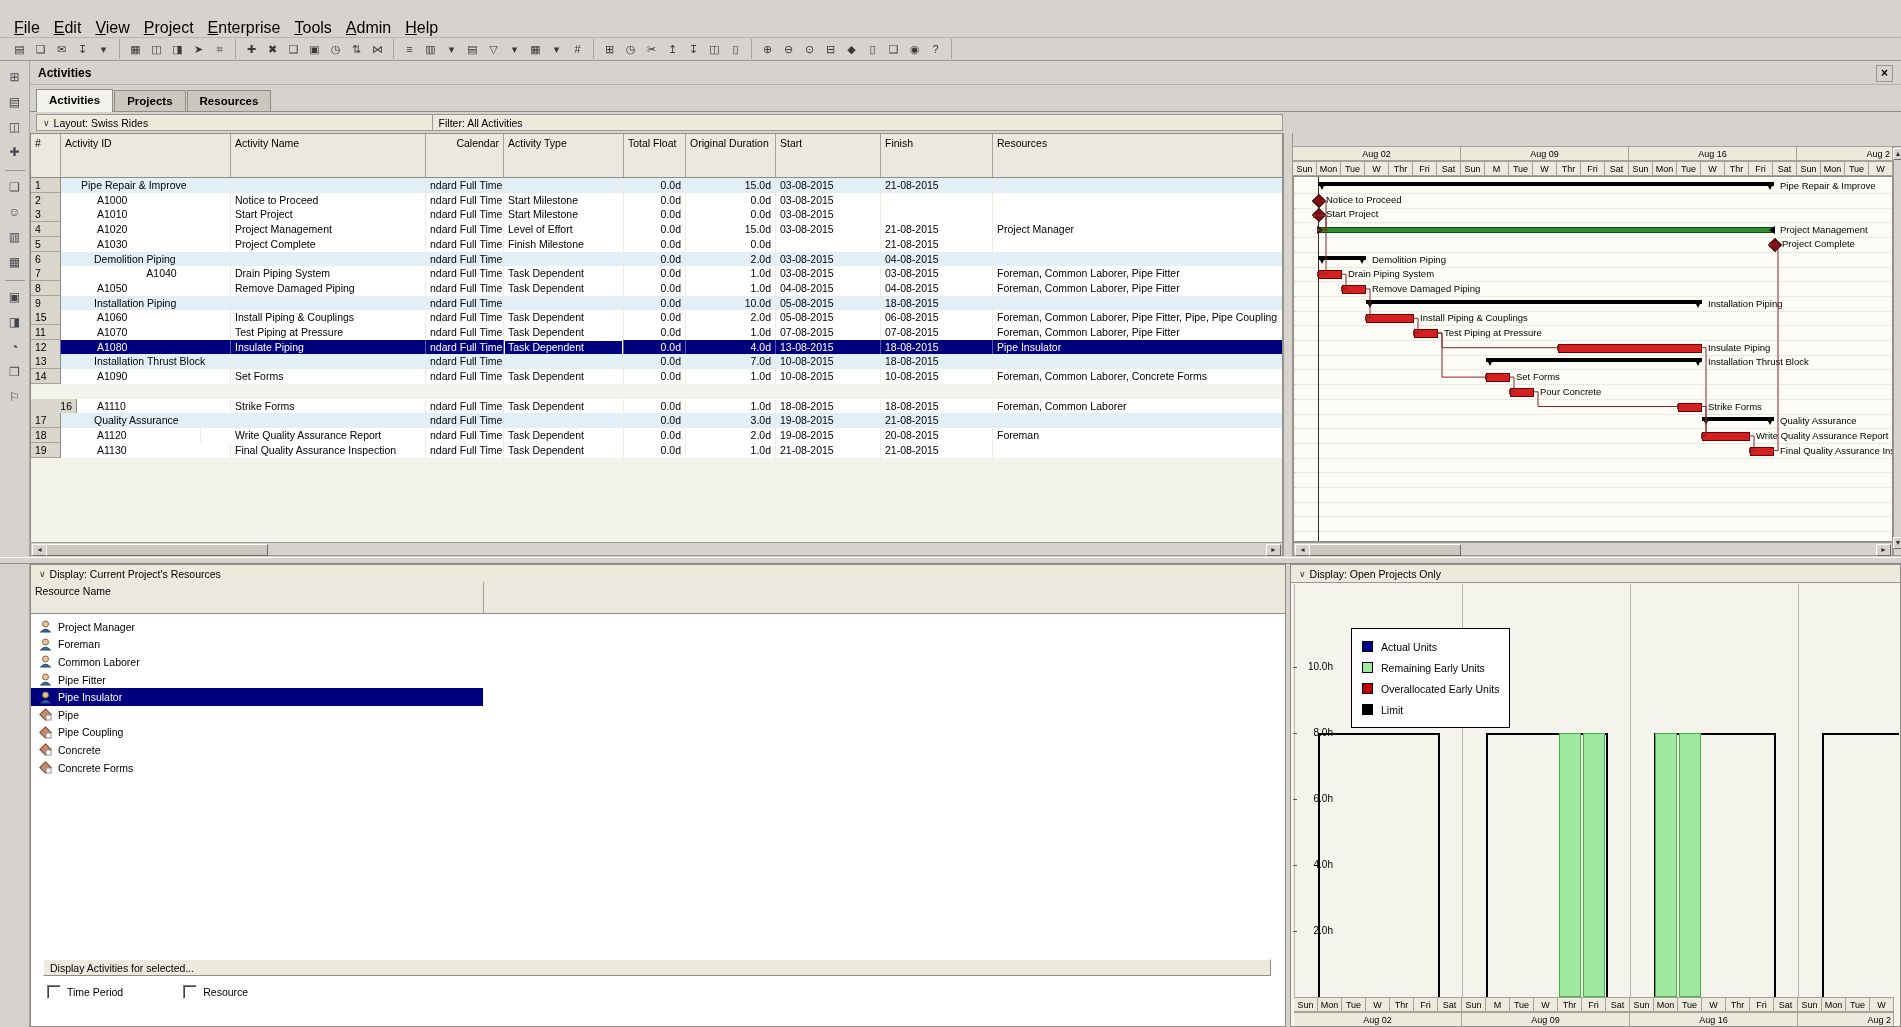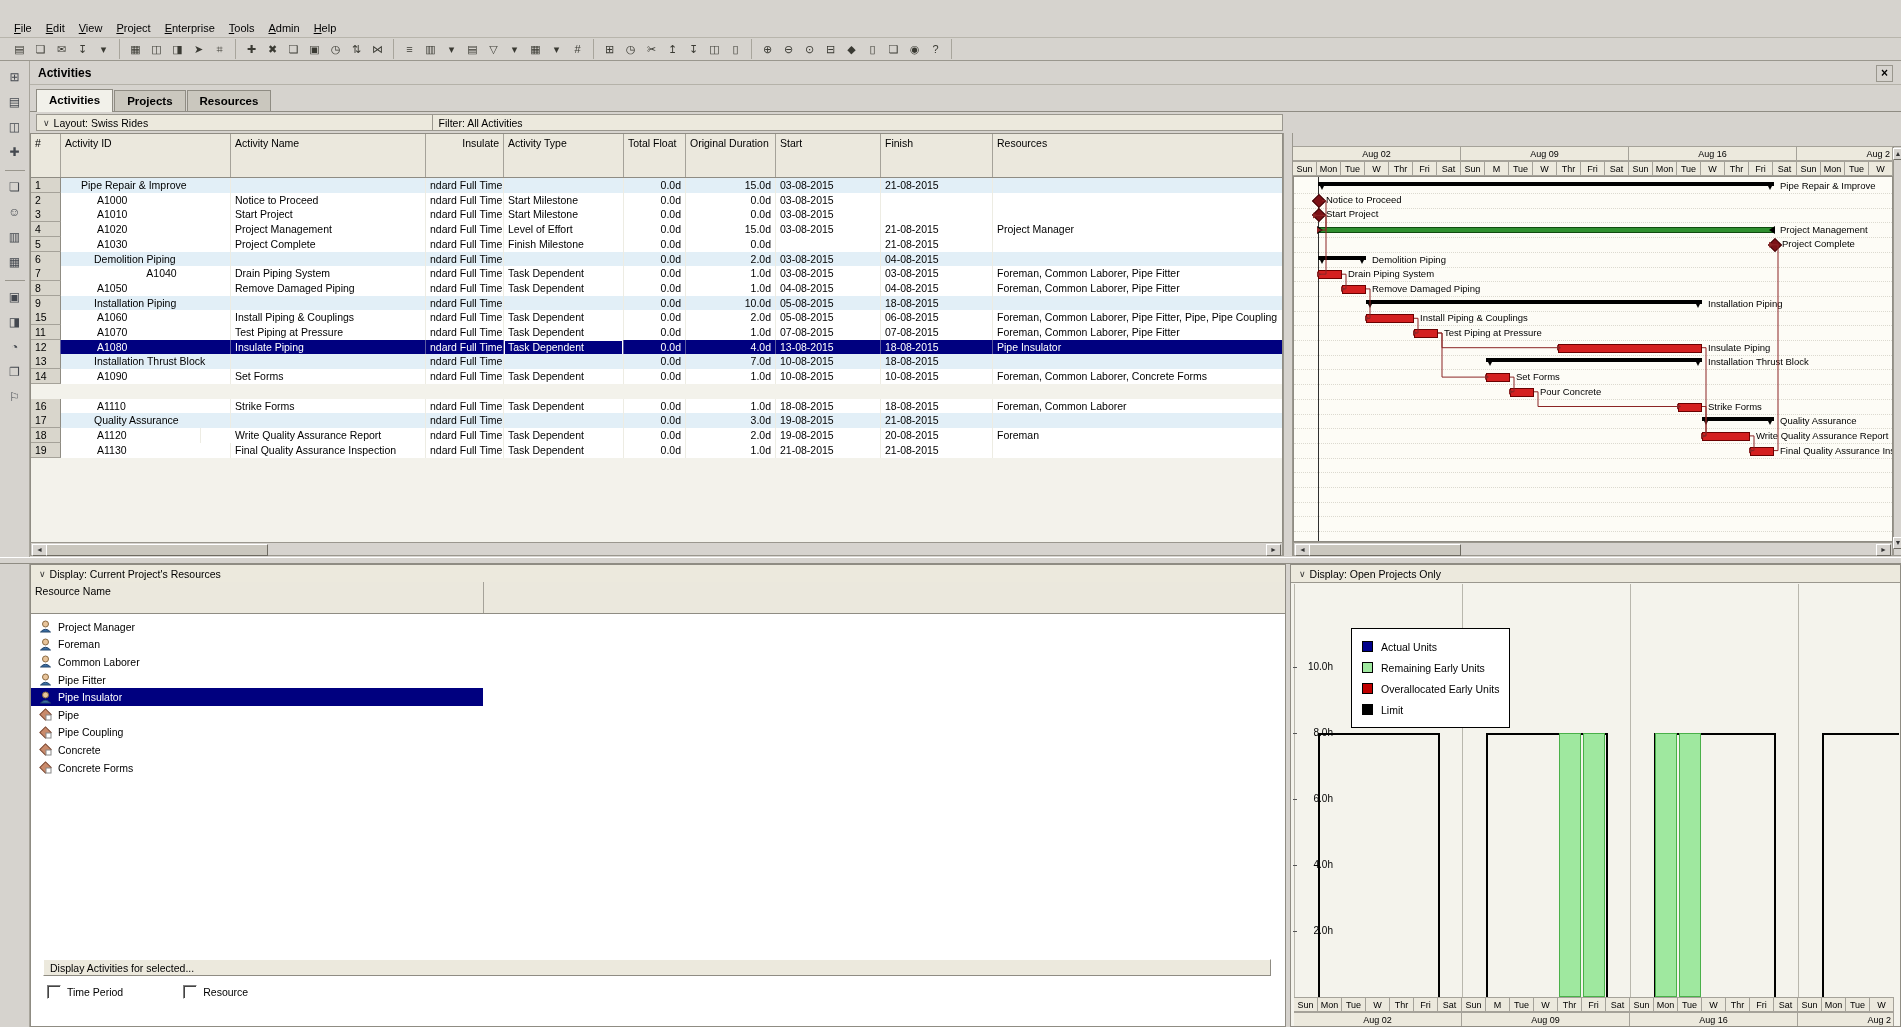--- a/index.html
+++ b/index.html
@@ -8,21 +8,21 @@
   .abs{position:absolute;}
   .nowrap{white-space:nowrap;overflow:hidden;}
   
   .titlebar{left:0;top:0;width:1901px;height:19px;background:linear-gradient(#8a897d,#6e6d60);
             display:flex;align-items:center;gap:4px;padding-left:3px;box-sizing:border-box;}
   .titlebar .ttl{color:#fff;font-size:11px;font-weight:bold;}
   .appicon{width:13px;height:13px;background:#c41200;border:1px solid #7d0b00;display:flex;align-items:center;justify-content:center;}
   .appicon i{width:7px;height:7px;border:2px solid #fff;border-radius:50%;display:block;}
   .menubar{left:0;top:19px;width:1901px;height:19px;background:#d6d3ce;border-bottom:1px solid #b8b5ac;
            display:flex;align-items:center;padding-left:8px;box-sizing:border-box;gap:2px;}
-  .menu-item{font-size:11px;padding:15px 6px;}
+  .menu-item{font-size:16px;padding:15px 6px;}
   .menu-item u{text-decoration:underline;}
   .toolbar{left:0;top:38px;width:1901px;height:23px;background:#d6d3ce;border-bottom:1px solid #9a978e;
            display:flex;align-items:center;padding-left:4px;box-sizing:border-box;}
   .tgroup{display:flex;align-items:center;border-right:1px solid #a8a59c;padding:0 5px;height:20px;}
   .tbtn{width:19px;height:18px;font-size:11px;line-height:18px;text-align:center;color:#3a3a33;
         border:1px solid transparent;}
   .sidebar{left:0;top:61px;width:30px;height:966px;background:#d6d3ce;border-right:1px solid #a8a59c;
            display:flex;flex-direction:column;align-items:center;padding-top:6px;box-sizing:border-box;}
   .sbtn{width:22px;height:21px;font-size:12px;line-height:20px;text-align:center;color:#44484f;margin-bottom:4px;}
   .ssep{width:20px;height:1px;background:#9a978e;margin:3px 0 6px 0;}
@@ -197,21 +197,21 @@
     <span class="chev">∨</span>
     <span class="nowrap" style="width:372px;">Layout: Swiss Rides</span>
     <span class="lb-div"></span>
     <span style="padding-left:6px;">Filter: All Activities</span>
   </div>
 
   <div class="abs thead" id="thead">
       <div class="hcell" style="left: 0px; width: 30px; text-align: left;">#</div>
       <div class="hcell" style="left: 30px; width: 170px; text-align: left;">Activity ID</div>
       <div class="hcell" style="left: 200px; width: 195px; text-align: left;">Activity Name</div>
-      <div class="hcell" style="left: 395px; width: 78px; text-align: right;">Insulate</div>
+      <div class="hcell" style="left: 395px; width: 78px; text-align: right;">Calendar</div>
       <div class="hcell" style="left: 473px; width: 120px; text-align: left;">Activity Type</div>
       <div class="hcell" style="left: 593px; width: 62px; text-align: left;">Total Float</div>
       <div class="hcell" style="left: 655px; width: 90px; text-align: left;">Original Duration</div>
       <div class="hcell" style="left: 745px; width: 105px; text-align: left;">Start</div>
       <div class="hcell" style="left: 850px; width: 112px; text-align: left;">Finish</div>
       <div class="hcell" style="left: 962px; width: 291px; text-align: left;">Resources</div>
     </div>
   <div class="abs tbody" id="tbody">
       <div class="trow wbs" style="top: 0px;">
         <div class="tcell numcell" style="left: 0px; width: 30px; text-align: left;">1</div>
@@ -387,21 +387,21 @@
         <div class="tcell" style="left: 200px; width: 195px; text-align: left;">Pour Concrete</div>
         <div class="tcell" style="left: 395px; width: 78px; text-align: right;">ndard Full Time</div>
         <div class="tcell" style="left: 473px; width: 120px; text-align: left;">Task Dependent</div>
         <div class="tcell" style="left: 593px; width: 62px; text-align: right;">0.0d</div>
         <div class="tcell" style="left: 655px; width: 90px; text-align: right;">1.0d</div>
         <div class="tcell" style="left: 745px; width: 105px; text-align: left;">11-08-2015</div>
         <div class="tcell" style="left: 850px; width: 112px; text-align: left;">11-08-2015</div>
         <div class="tcell" style="left: 962px; width: 291px; text-align: left;">Foreman, Common Laborer, Concrete</div>
       </div>
       <div class="trow" style="top: 220.5px;">
-        <div class="tcell numcell" style="left: 0px; width: 30px; text-align: left;">16</div>
+        <div class="tcell numcell" style="left: 0px; width: 46px; text-align: right;">16</div>
         <div class="tcell" style="left: 30px; width: 170px; text-align: left; padding-left: 36px;">A1110</div>
         <div class="tcell" style="left: 200px; width: 195px; text-align: left;">Strike Forms</div>
         <div class="tcell" style="left: 395px; width: 78px; text-align: right;">ndard Full Time</div>
         <div class="tcell" style="left: 473px; width: 120px; text-align: left;">Task Dependent</div>
         <div class="tcell" style="left: 593px; width: 62px; text-align: right;">0.0d</div>
         <div class="tcell" style="left: 655px; width: 90px; text-align: right;">1.0d</div>
         <div class="tcell" style="left: 745px; width: 105px; text-align: left;">18-08-2015</div>
         <div class="tcell" style="left: 850px; width: 112px; text-align: left;">18-08-2015</div>
         <div class="tcell" style="left: 962px; width: 291px; text-align: left;">Foreman, Common Laborer</div>
       </div>

